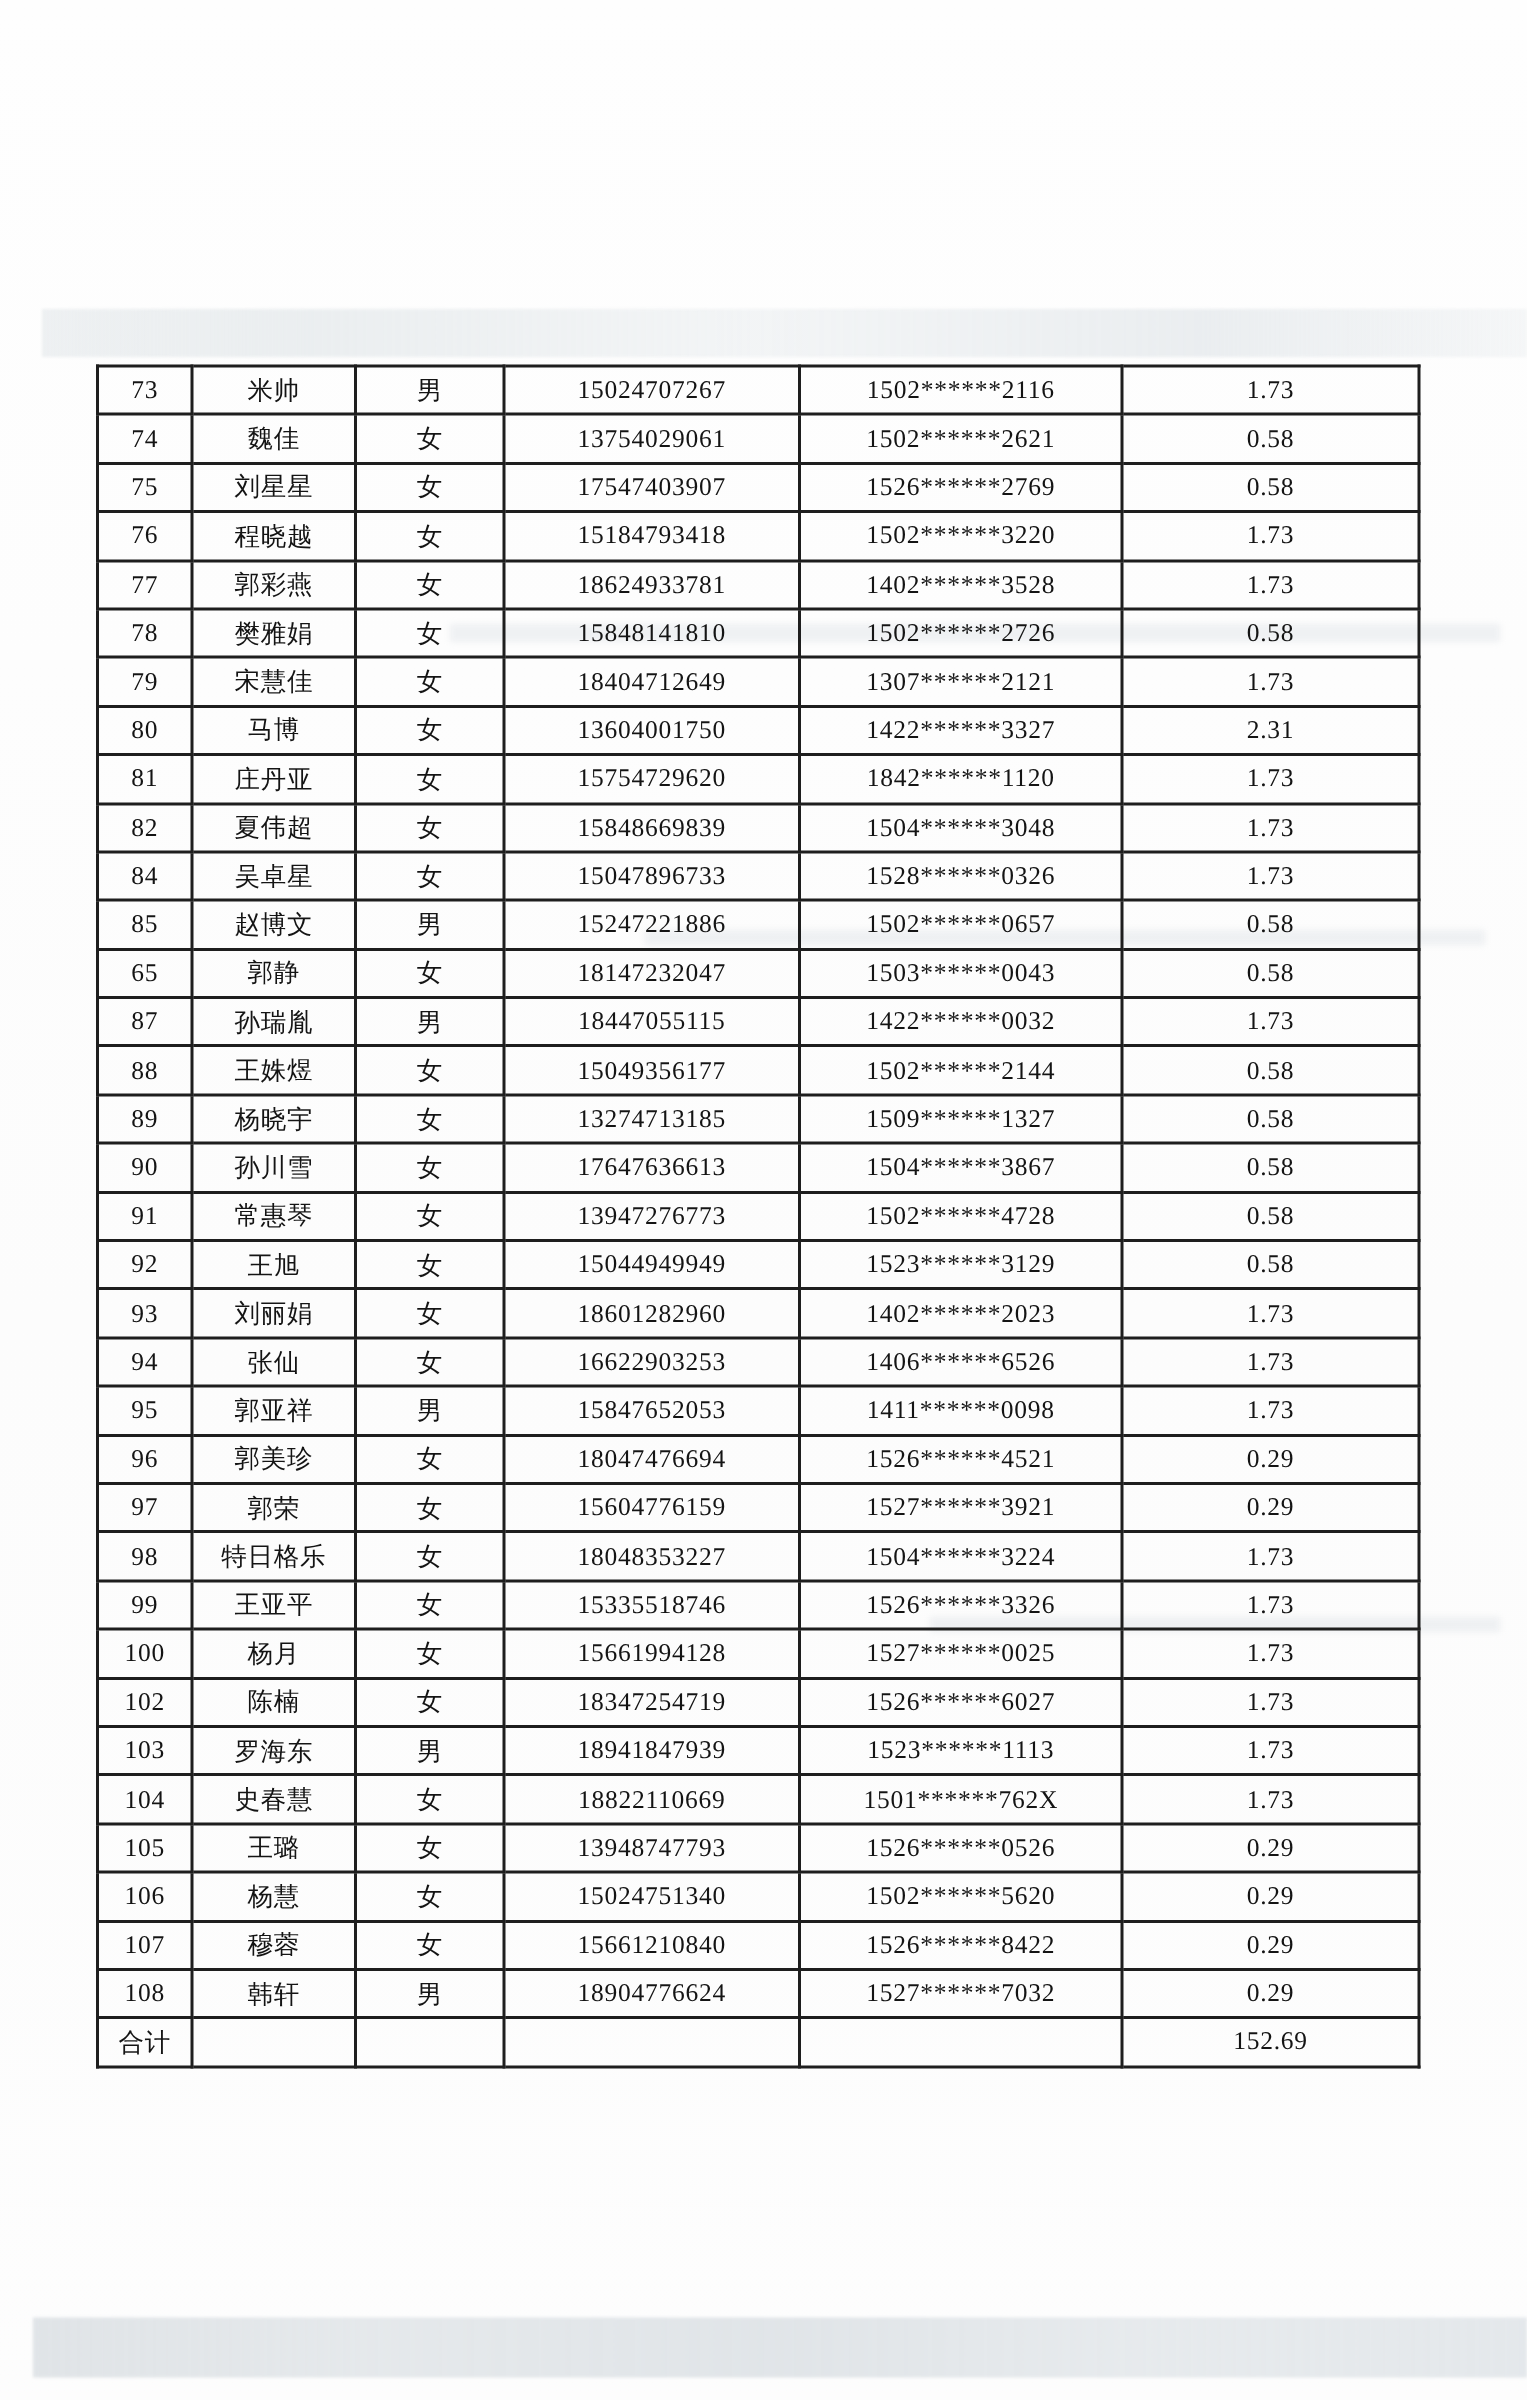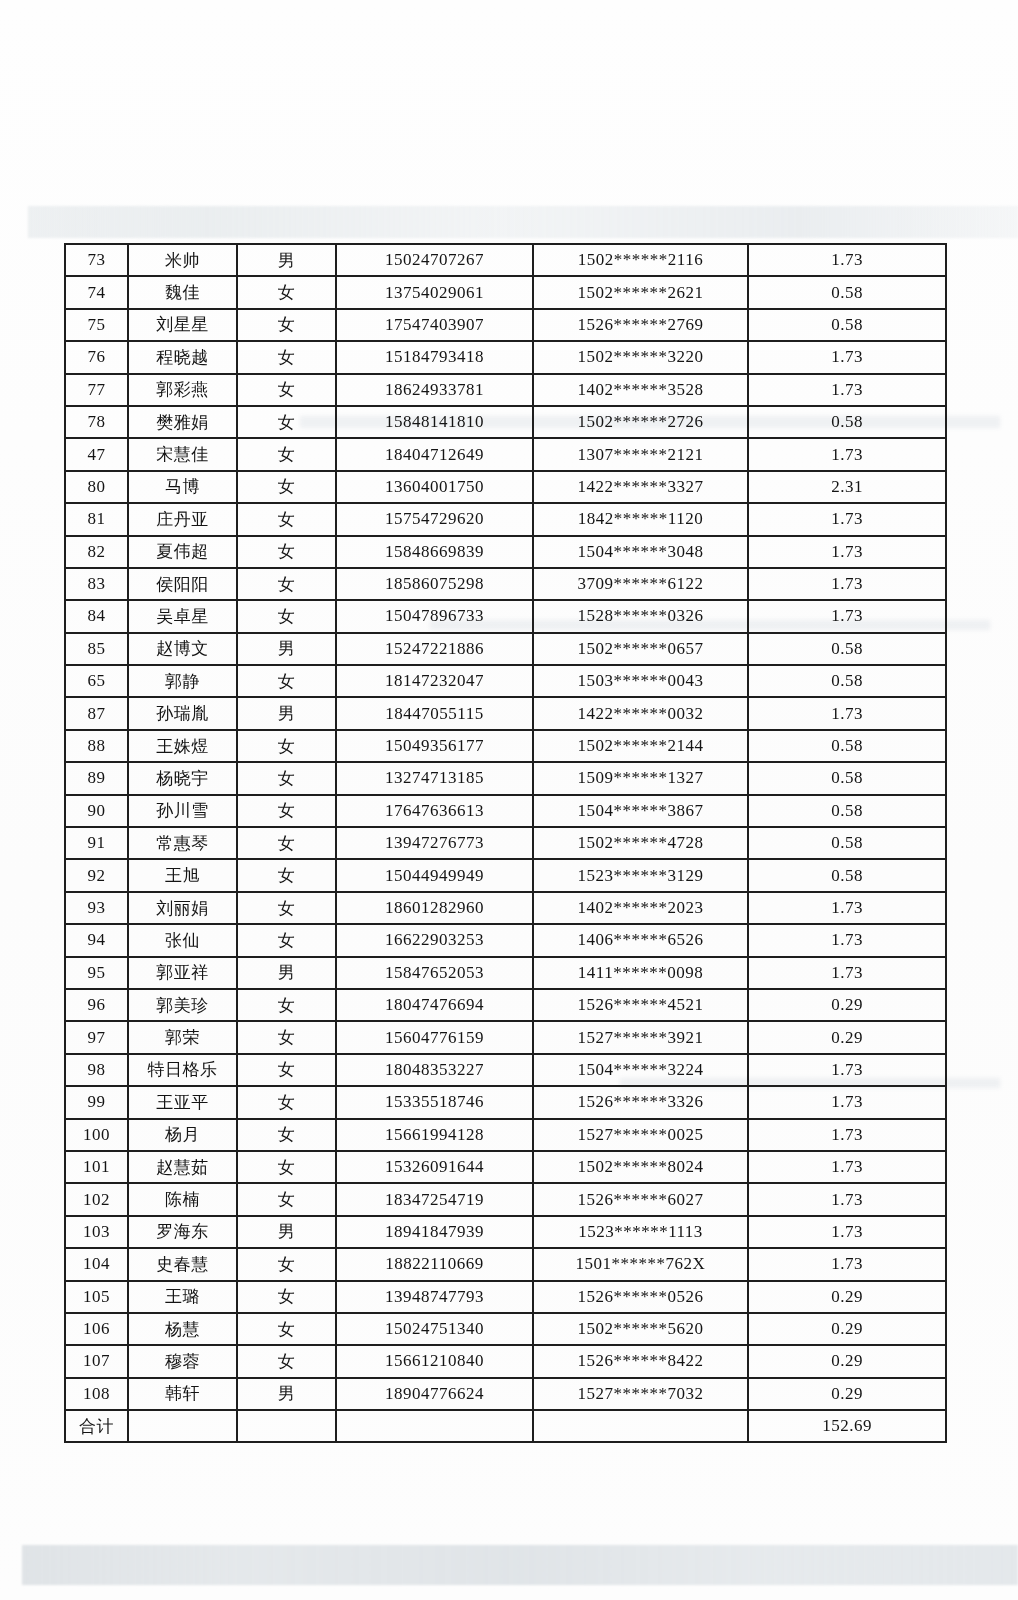--- a/index.html
+++ b/index.html
@@ -121,21 +121,21 @@
         </tr>
         <tr>
           <td>78</td>
           <td class="cell-name">樊雅娟</td>
           <td class="cell-gender">女</td>
           <td>15848141810</td>
           <td>1502******2726</td>
           <td class="cell-amount">0.58</td>
         </tr>
         <tr>
-          <td>47</td>
+          <td>79</td>
           <td class="cell-name">宋慧佳</td>
           <td class="cell-gender">女</td>
           <td>18404712649</td>
           <td>1307******2121</td>
           <td class="cell-amount">1.73</td>
         </tr>
         <tr>
           <td>80</td>
           <td class="cell-name">马博</td>
           <td class="cell-gender">女</td>
@@ -153,28 +153,20 @@
         </tr>
         <tr>
           <td>82</td>
           <td class="cell-name">夏伟超</td>
           <td class="cell-gender">女</td>
           <td>15848669839</td>
           <td>1504******3048</td>
           <td class="cell-amount">1.73</td>
         </tr>
         <tr>
-          <td>83</td>
-          <td class="cell-name">侯阳阳</td>
-          <td class="cell-gender">女</td>
-          <td>18586075298</td>
-          <td>3709******6122</td>
-          <td class="cell-amount">1.73</td>
-        </tr>
-        <tr>
           <td>84</td>
           <td class="cell-name">吴卓星</td>
           <td class="cell-gender">女</td>
           <td>15047896733</td>
           <td>1528******0326</td>
           <td class="cell-amount">1.73</td>
         </tr>
         <tr>
           <td>85</td>
           <td class="cell-name">赵博文</td>
@@ -294,28 +286,20 @@
           <td>15335518746</td>
           <td>1526******3326</td>
           <td class="cell-amount">1.73</td>
         </tr>
         <tr>
           <td>100</td>
           <td class="cell-name">杨月</td>
           <td class="cell-gender">女</td>
           <td>15661994128</td>
           <td>1527******0025</td>
-          <td class="cell-amount">1.73</td>
-        </tr>
-        <tr>
-          <td>101</td>
-          <td class="cell-name">赵慧茹</td>
-          <td class="cell-gender">女</td>
-          <td>15326091644</td>
-          <td>1502******8024</td>
           <td class="cell-amount">1.73</td>
         </tr>
         <tr>
           <td>102</td>
           <td class="cell-name">陈楠</td>
           <td class="cell-gender">女</td>
           <td>18347254719</td>
           <td>1526******6027</td>
           <td class="cell-amount">1.73</td>
         </tr>

